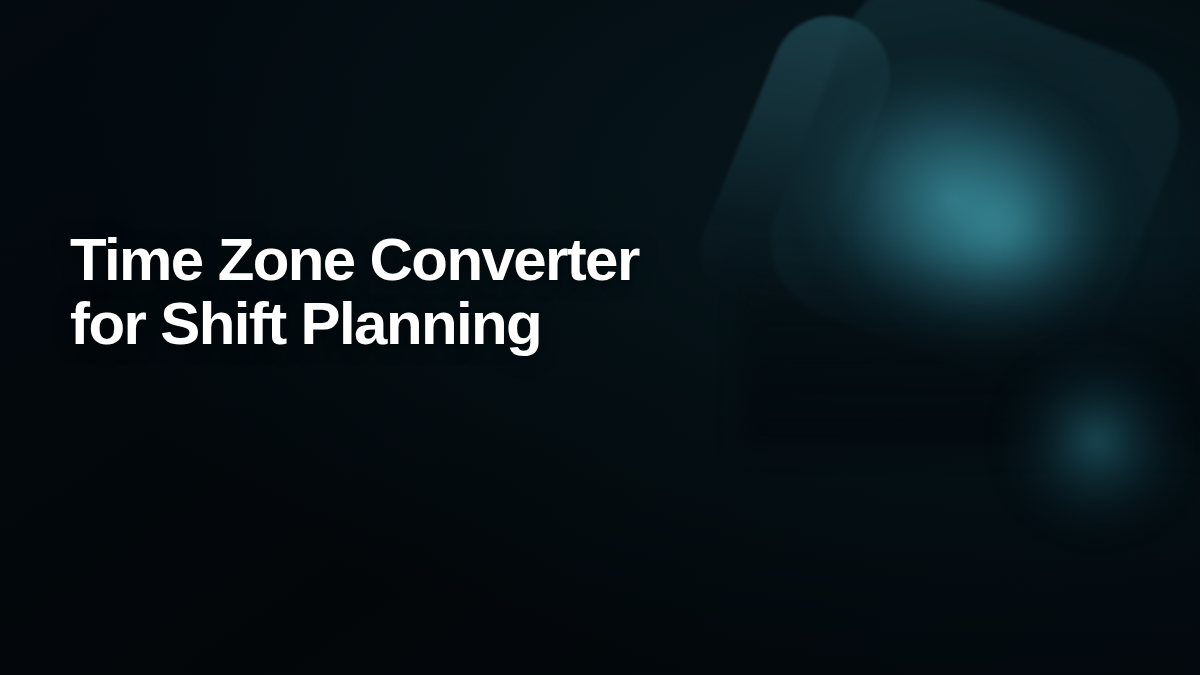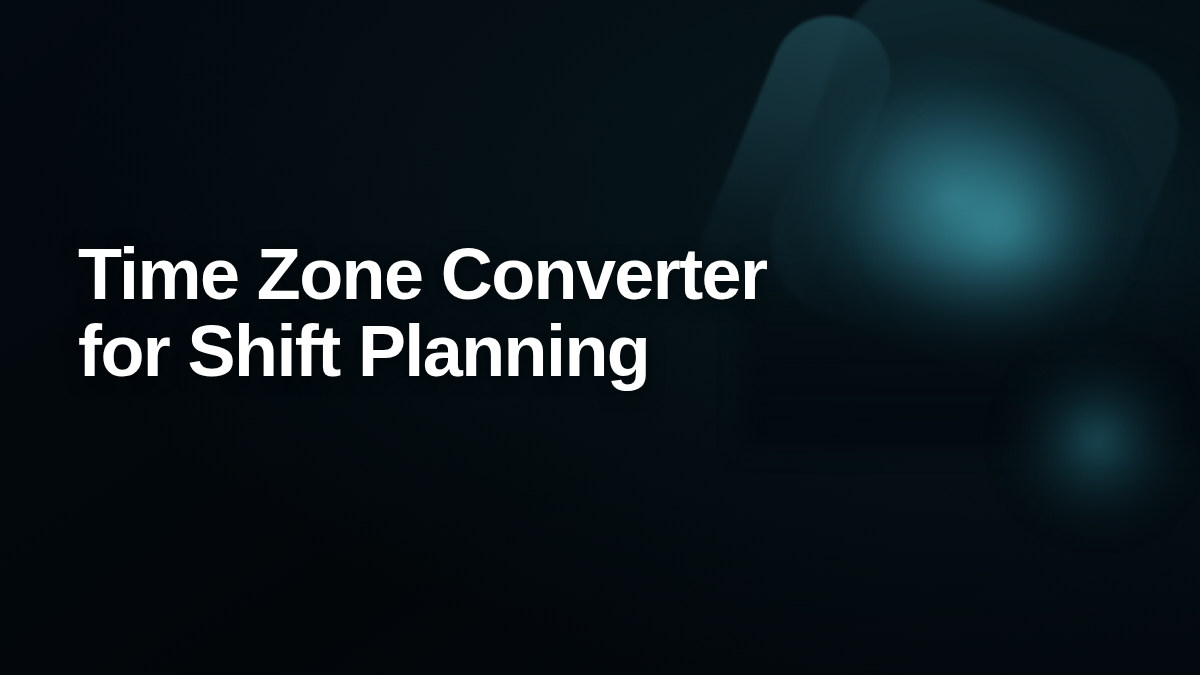--- a/index.html
+++ b/index.html
@@ -131,24 +131,24 @@
 
   
   .content {
     position: absolute;
     left: 70px;
     top: 228px;
     width: 1060px;
   }
 
   .headline {
-    margin: 8px;
+    margin: 0;
     color: #ffffff;
     font-family: "Liberation Sans", "DejaVu Sans", sans-serif;
-    font-size: 72px;
+    font-size: 60px;
     font-weight: 700;
     line-height: 1.07;
     letter-spacing: -1.6px;
     white-space: pre-line;
     text-shadow: 0 2px 18px rgba(0, 0, 0, 0.55);
   }
 </style>
 </head>
 <body>
 

